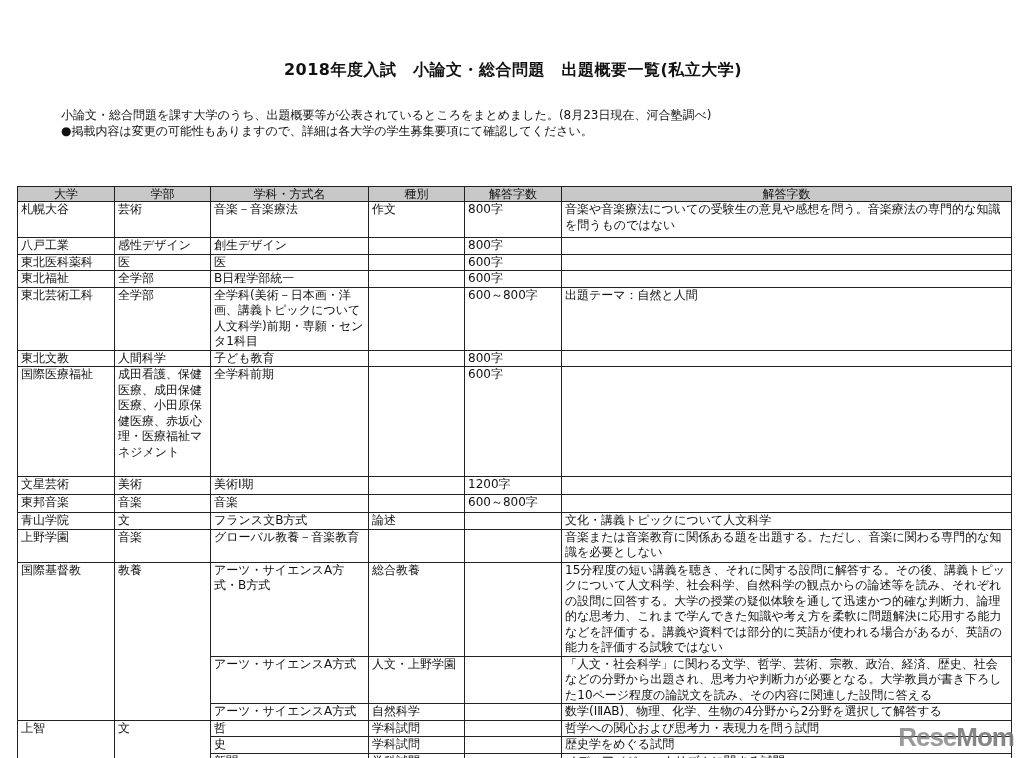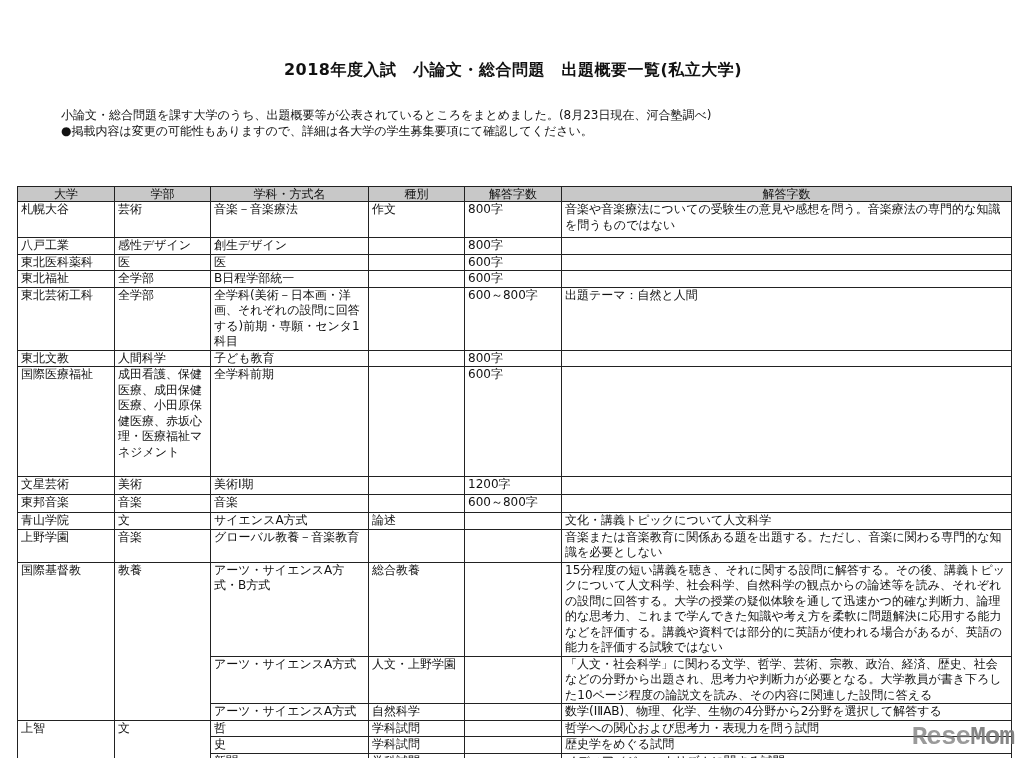--- a/index.html
+++ b/index.html
@@ -8,21 +8,21 @@
   .title { position:absolute; left:0; top:60px; width:1026px; text-align:center;
            font-size:16px; font-weight:bold; letter-spacing:0.5px; }
   .notes { position:absolute; left:19px; top:108px; font-size:12px; line-height:15.6px;margin-left:42px; }
   .notes div { white-space:nowrap; }
   table.grid { position:absolute; left:17px; top:186px; border-collapse:collapse;
                table-layout:fixed; font-size:12px; }
   table.grid td, table.grid th { border:1.5px solid #222; padding:0 3px; vertical-align:top;
                line-height:15.5px; overflow:hidden; }
   table.grid th { background:#c8c8c8; font-weight:normal; text-align:center; height:14px; padding:0; line-height:14px; }
   .wm { position:absolute; right:12px; top:722px; font-size:26px; font-weight:bold;
-        color:rgba(120,120,120,0.75); font-family:Liberation Mono, monospace; letter-spacing:-1px; }
+        color:rgba(120,120,120,0.75); font-family:Liberation Sans, sans-serif; letter-spacing:-1px; }
   .wm .o { color:rgba(120,120,120,0.9); }
 </style>
 </head>
 <body>
 
 <div class="title">2018年度入試　小論文・総合問題　出題概要一覧(私立大学)</div>
 
 <div class="notes">
   <div>小論文・総合問題を課す大学のうち、出題概要等が公表されているところをまとめました。(8月23日現在、河合塾調べ)</div>
   <div>●掲載内容は変更の可能性もありますので、詳細は各大学の学生募集要項にて確認してください。</div>
@@ -76,21 +76,21 @@
       <td>東北福祉</td>
       <td>全学部</td>
       <td>B日程学部統一</td>
       <td></td>
       <td>600字</td>
       <td></td>
     </tr>
     <tr style="height:62px">
       <td>東北芸術工科</td>
       <td>全学部</td>
-      <td>全学科(美術－日本画・洋画、それぞれの設問に回答する)前期・専願・センタ1科目</td>
+      <td>全学科(美術－日本画・洋画、講義トピックについて人文科学)前期・専願・センタ1科目</td>
       <td></td>
       <td>600～800字</td>
       <td>出題テーマ：自然と人間</td>
     </tr>
     <tr style="height:16px">
       <td>東北文教</td>
       <td>人間科学</td>
       <td>子ども教育</td>
       <td></td>
       <td>800字</td>
@@ -116,21 +116,21 @@
       <td>東邦音楽</td>
       <td>音楽</td>
       <td>音楽</td>
       <td></td>
       <td>600～800字</td>
       <td></td>
     </tr>
     <tr style="height:14px">
       <td>青山学院</td>
       <td>文</td>
-      <td>サイエンスA方式</td>
+      <td>フランス文B方式</td>
       <td>論述</td>
       <td></td>
       <td>文化・講義トピックについて人文科学</td>
     </tr>
     <tr style="height:33px">
       <td>上野学園</td>
       <td>音楽</td>
       <td>グローバル教養－音楽教育</td>
       <td></td>
       <td></td>

